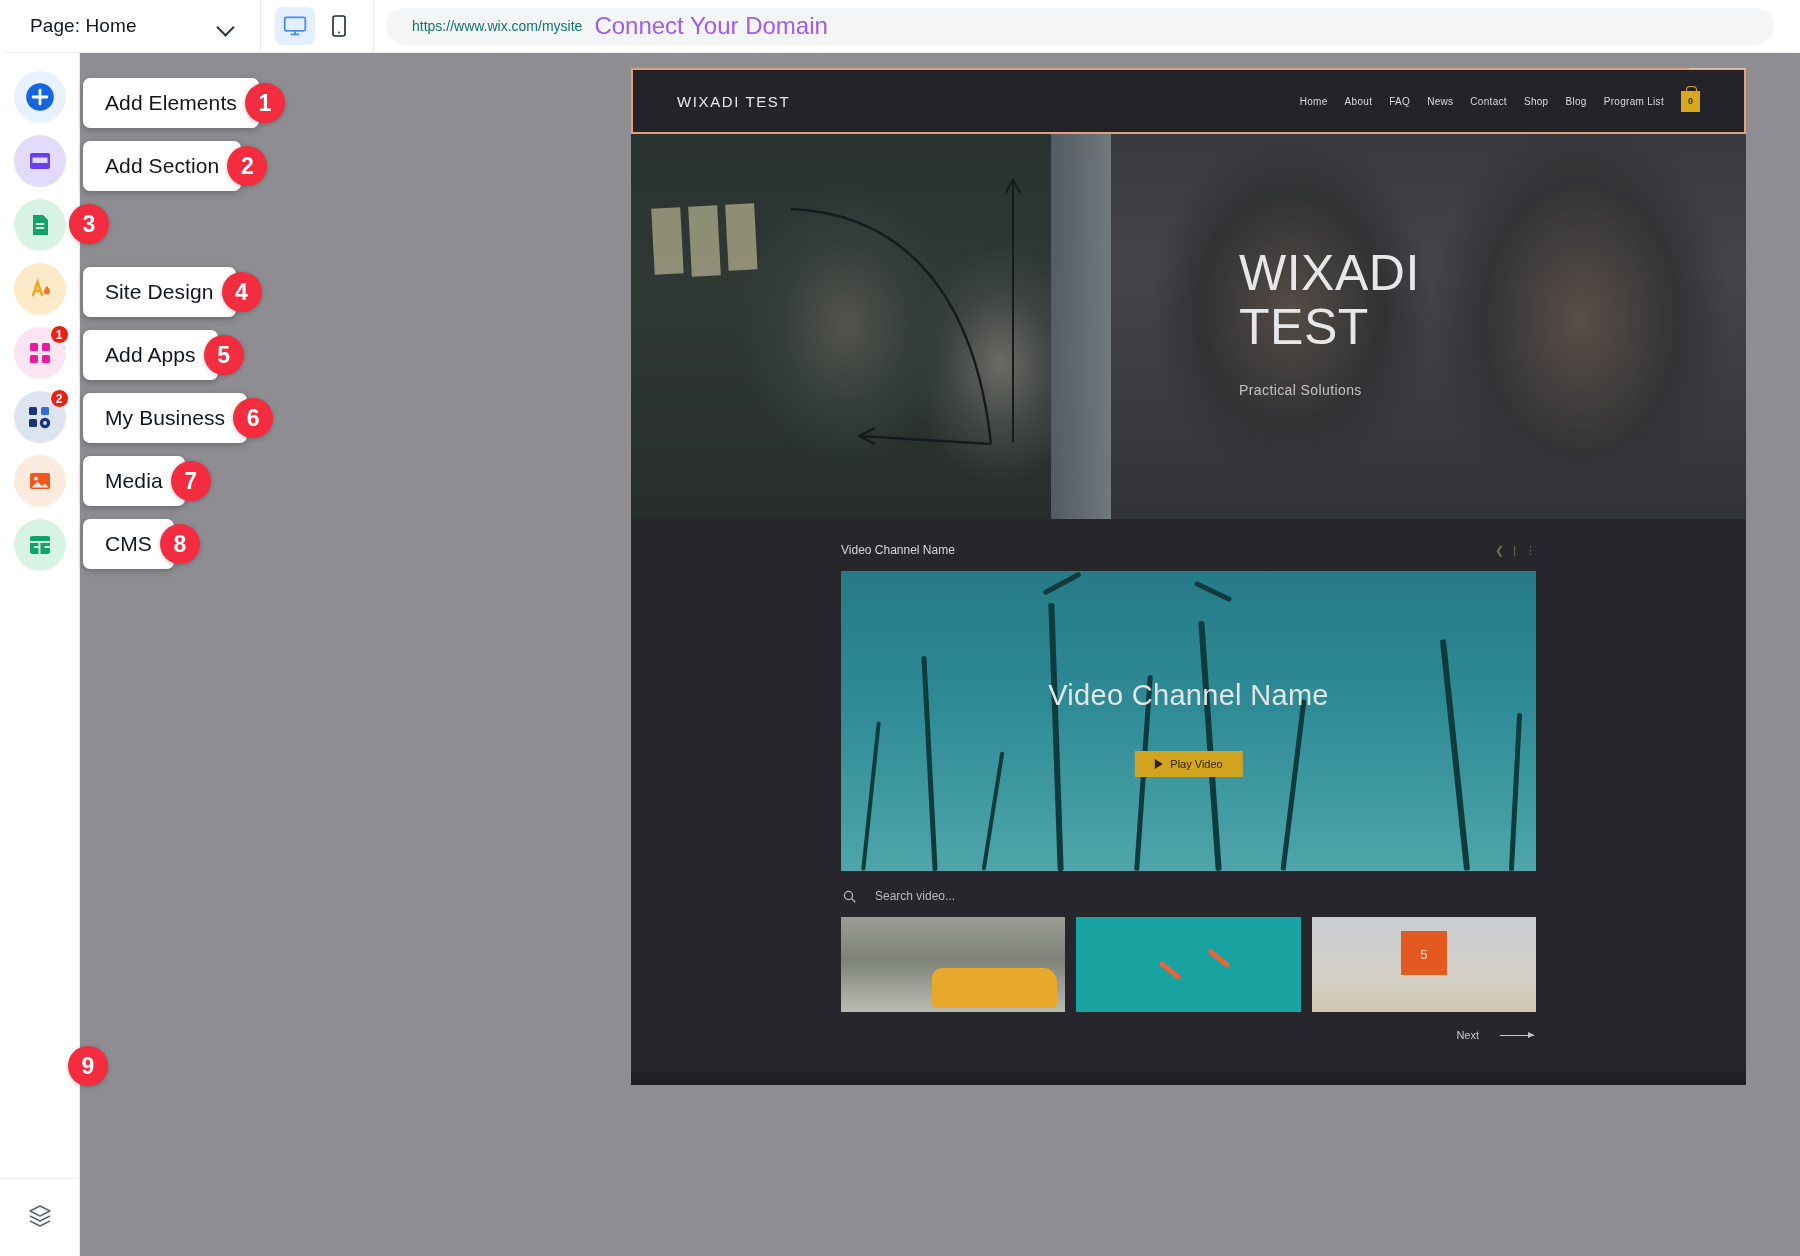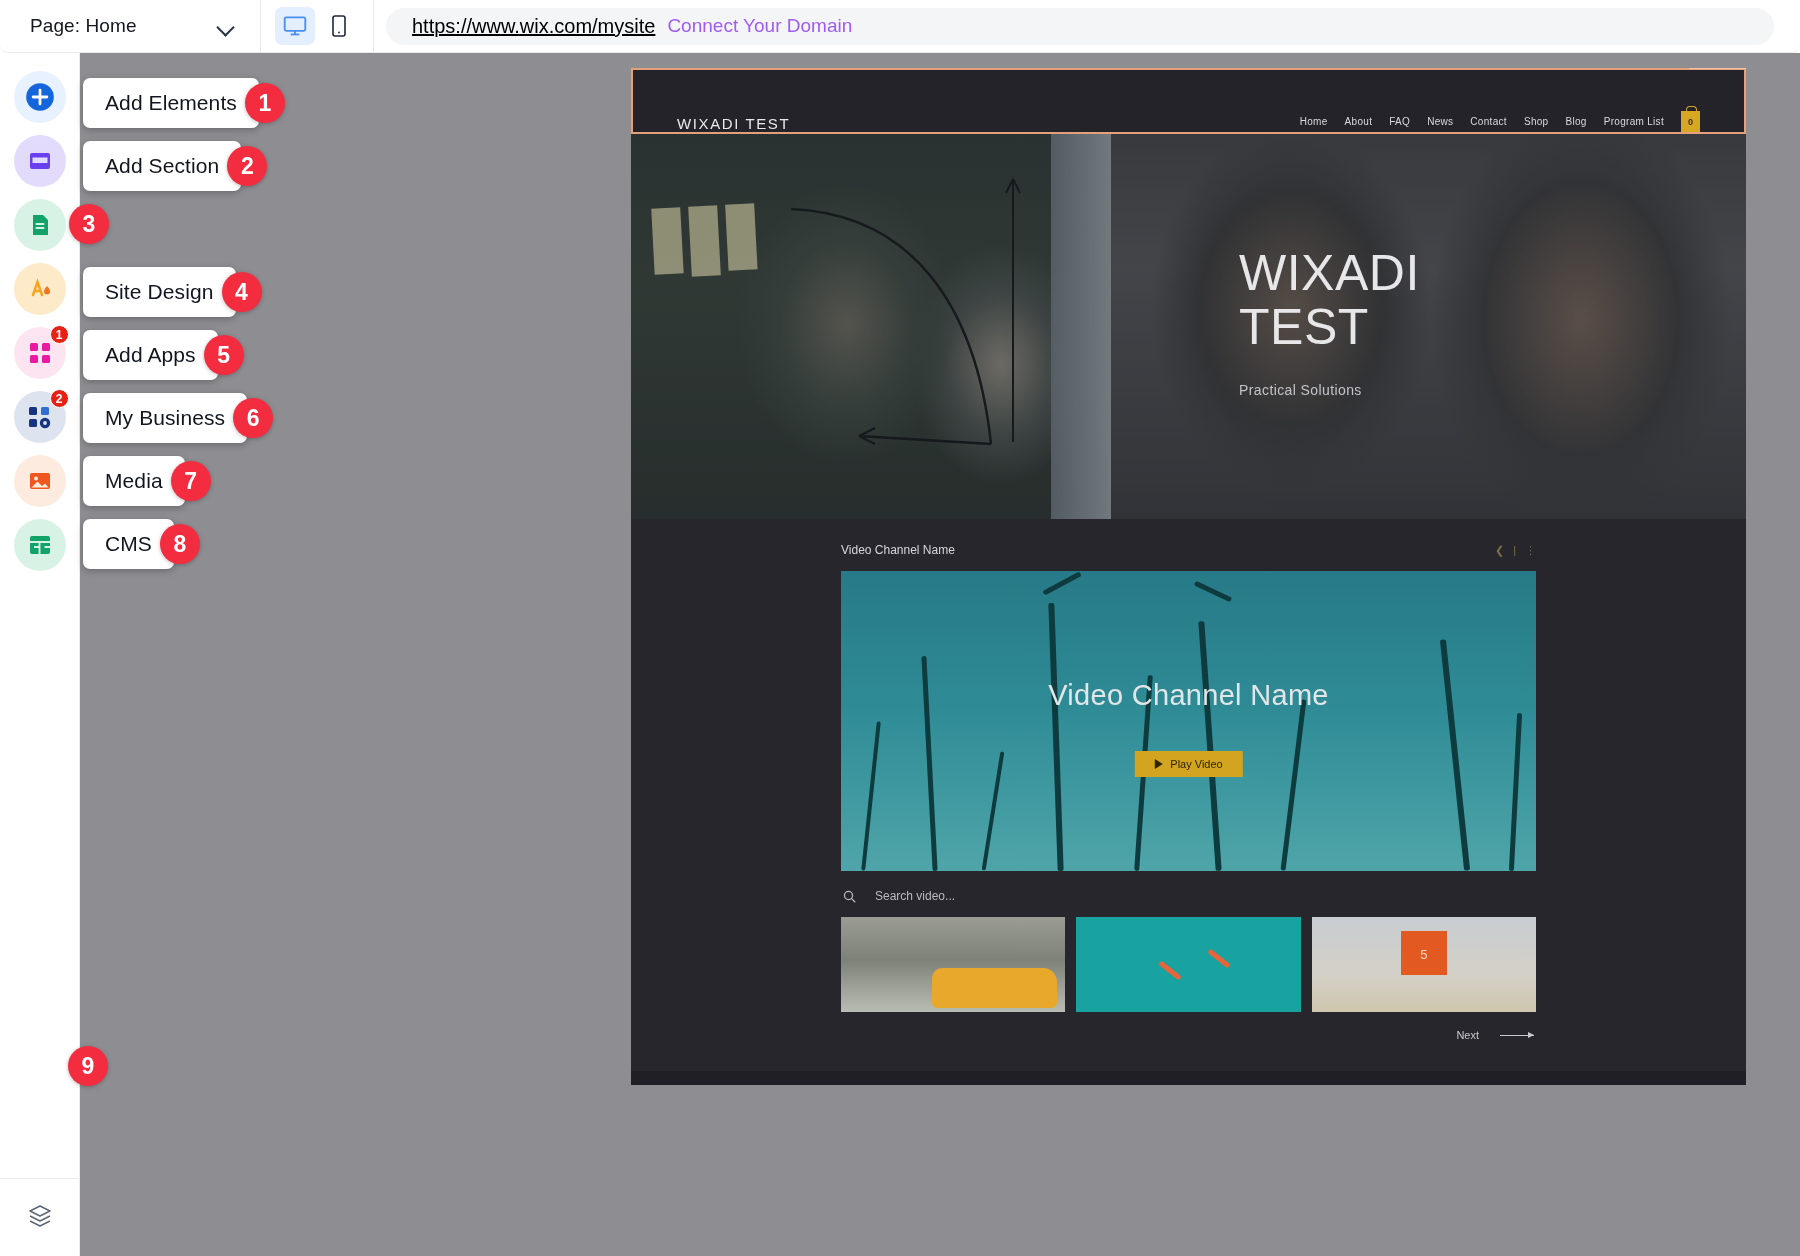--- a/index.html
+++ b/index.html
@@ -35,22 +35,22 @@
     width: 40px; height: 38px; border-radius: 7px;
     display: flex; align-items: center; justify-content: center;
   }
   .dev-btn.active { background: #e3efff; }
 
   .urlbar {
     flex: 1; height: 37px; margin: 0 26px 0 12px; border-radius: 19px;
     background: #f4f5f7; display: flex; align-items: center; padding: 0 26px;
     gap: 12px;
   }
-  .urlbar .url { font-size: 20px; color: #000000; text-decoration: underline; }
-  .urlbar .connect { font-size: 19px; color: #a05cf0; cursor: pointer; }
+  .urlbar .url { font-size: 14px; color: #0f766e; }
+  .urlbar .connect { font-size: 24px; color: #a05cf0; cursor: pointer; }
 
   
   .rail {
     position: absolute; top: 53px; left: 0; width: 80px; height: 1203px;
     background: #fff; border-right: 1px solid #e8ebef;
   }
   .rail-items { padding-top: 18px; display: flex; flex-direction: column; align-items: center; gap: 12px; }
   .rail-item {
     position: relative; width: 52px; height: 52px; border-radius: 50%;
     display: flex; align-items: center; justify-content: center;
@@ -89,21 +89,21 @@
   }
   .step-num.lone { margin-left: 0; }
 
   
   .site {
     position: absolute; left: 551px; top: 15px; width: 1115px; height: 1017px;
     background: #1f1f25; overflow: hidden;
   }
   .site-header {
     position: relative; height: 66px; background: #232329;
-    border: 2px solid #e3a07a; display: flex; align-items: flex-end;
+    border: 2px solid #e3a07a; display: flex; align-items: center;
     justify-content: space-between; padding: 0 44px;
   }
   .site-logo { font-size: 15px; color: #e9e9ec; letter-spacing: 1.6px; }
   .site-nav { display: flex; align-items: center; gap: 17px; }
   .site-nav a { font-size: 10px; color: #d9d9de; text-decoration: none; letter-spacing: .3px; }
   .cart {
     width: 19px; height: 21px; background: #d7a724; position: relative;
     display: flex; align-items: center; justify-content: center;
     font-size: 9px; color: #3a2f10; font-weight: bold;
   }

